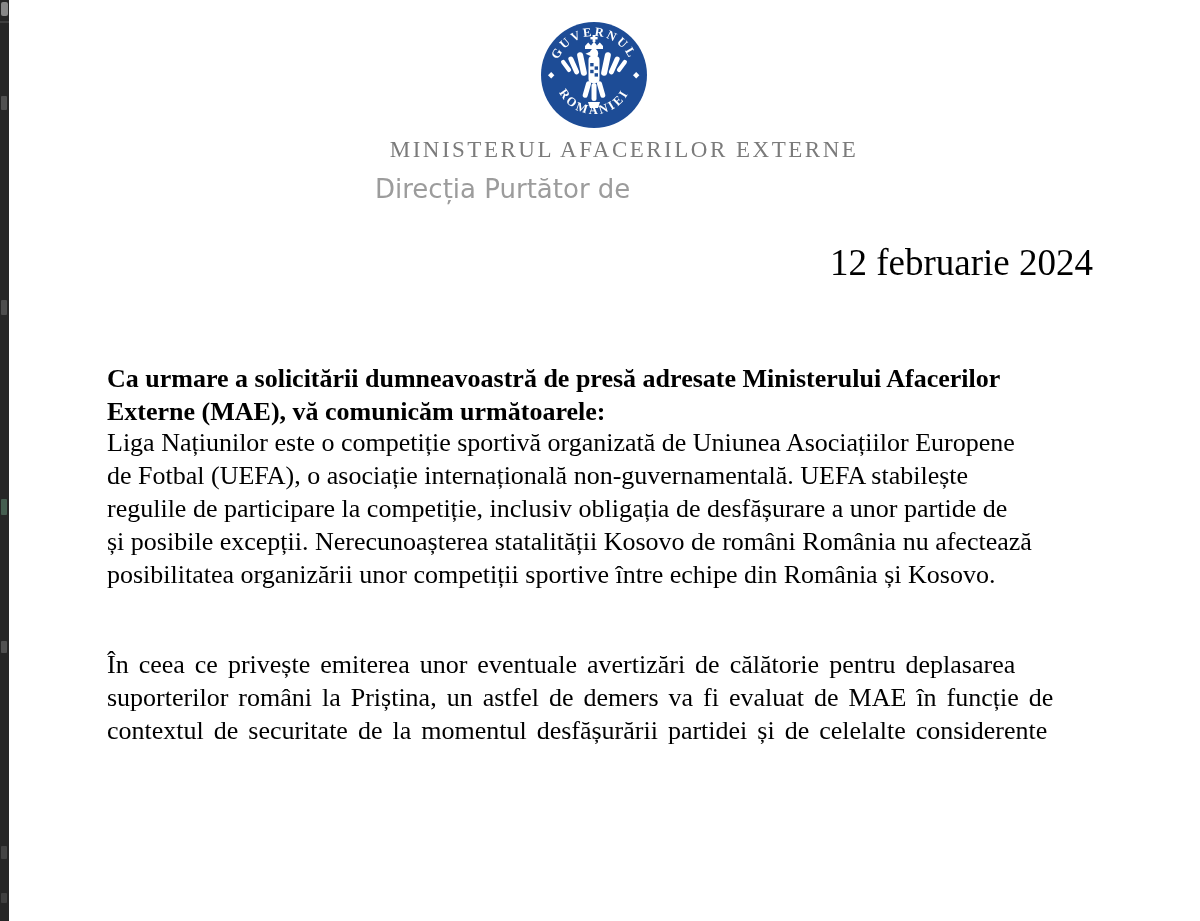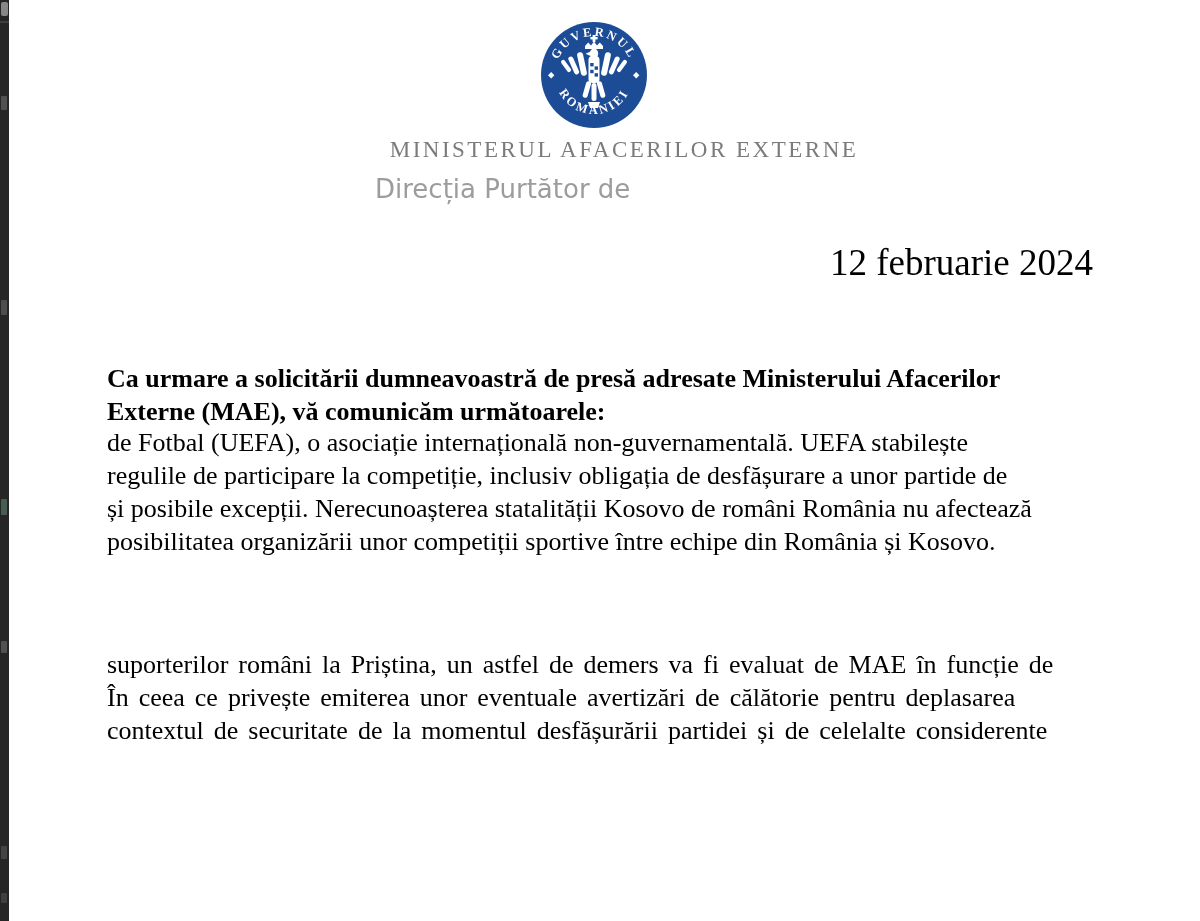--- a/index.html
+++ b/index.html
@@ -104,25 +104,26 @@
   <div class="department">Direcția Purtător de</div>
 
   <div class="date">12 februarie 2024</div>
 
   <div class="block intro">
     <div class="ln">Ca urmare a solicitării dumneavoastră de presă adresate Ministerului Afacerilor</div>
     <div class="ln">Externe (MAE), vă comunicăm următoarele:</div>
   </div>
 
   <div class="block p1">
+    <div class="ln">Liga Națiunilor este o competiție sportivă organizată de Uniunea Asociațiilor Europene</div>
     <div class="ln">de Fotbal (UEFA), o asociație internațională non-guvernamentală. UEFA stabilește</div>
     <div class="ln">regulile de participare la competiție, inclusiv obligația de desfășurare a unor partide de</div>
     <div class="ln">și posibile excepții. Nerecunoașterea statalității Kosovo de români România nu afectează</div>
     <div class="ln">posibilitatea organizării unor competiții sportive între echipe din România și Kosovo.</div>
   </div>
 
   <div class="block p2">
+    <div class="ln wide">În ceea ce privește emiterea unor eventuale avertizări de călătorie pentru deplasarea</div>
     <div class="ln wide">suporterilor români la Priștina, un astfel de demers va fi evaluat de MAE în funcție de</div>
-    <div class="ln wide">În ceea ce privește emiterea unor eventuale avertizări de călătorie pentru deplasarea</div>
     <div class="ln wide">contextul de securitate de la momentul desfășurării partidei și de celelalte considerente</div>
   </div>
 
 </div>
 
 </body></html>

